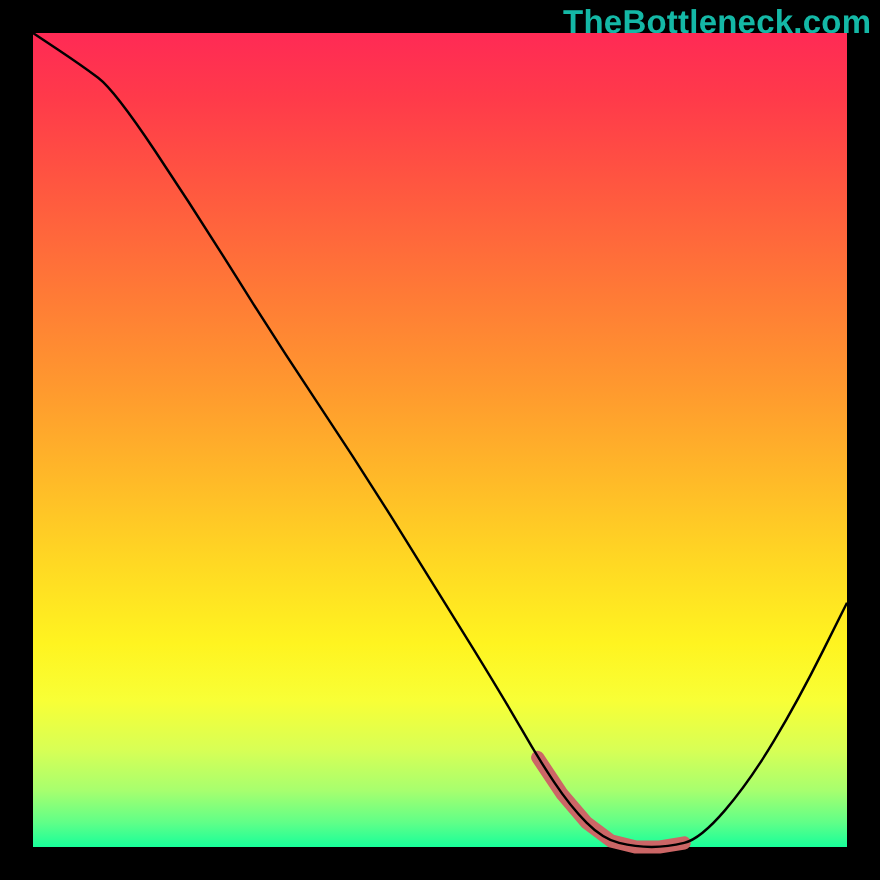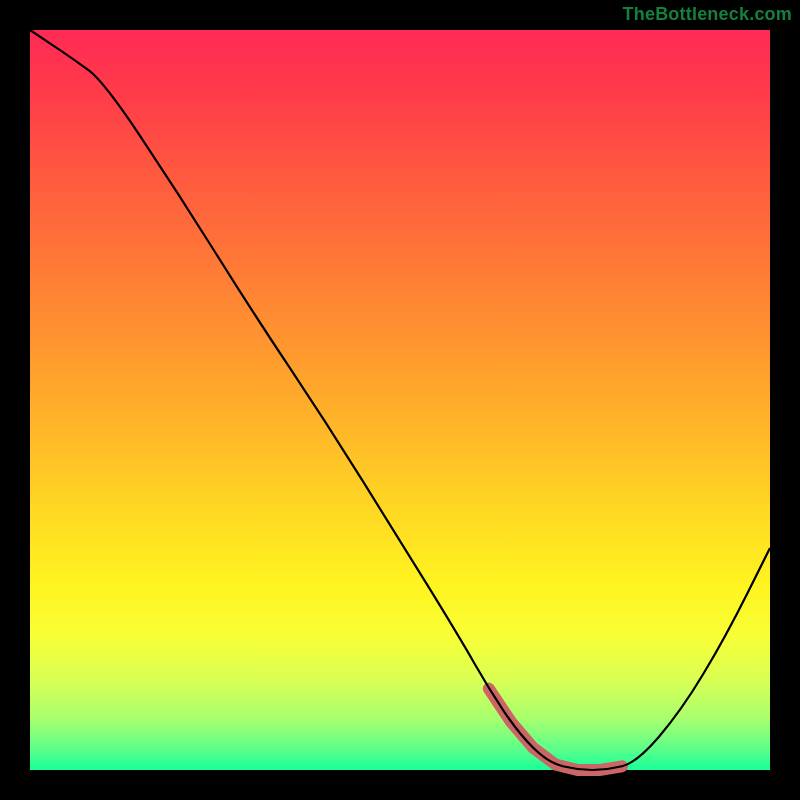--- a/index.html
+++ b/index.html
@@ -8,23 +8,23 @@
     position: relative;
     width: 800px;
     height: 800px;
     background: #000;
   }
   .attribution {
     position: absolute;
     top: 4px;
     right: 8px;
     font-family: Arial, Helvetica, sans-serif;
-    font-size: 18px;
+    font-size: 30px;
     font-weight: bold;
-    color: #15803d;
+    color: #14b8a6;
     letter-spacing: 0.2px;
     text-align: right;
   }
   .plot-area {
     position: absolute;
     left: 30px;
     top: 30px;
     width: 740px;
     height: 740px;
     background: linear-gradient(

